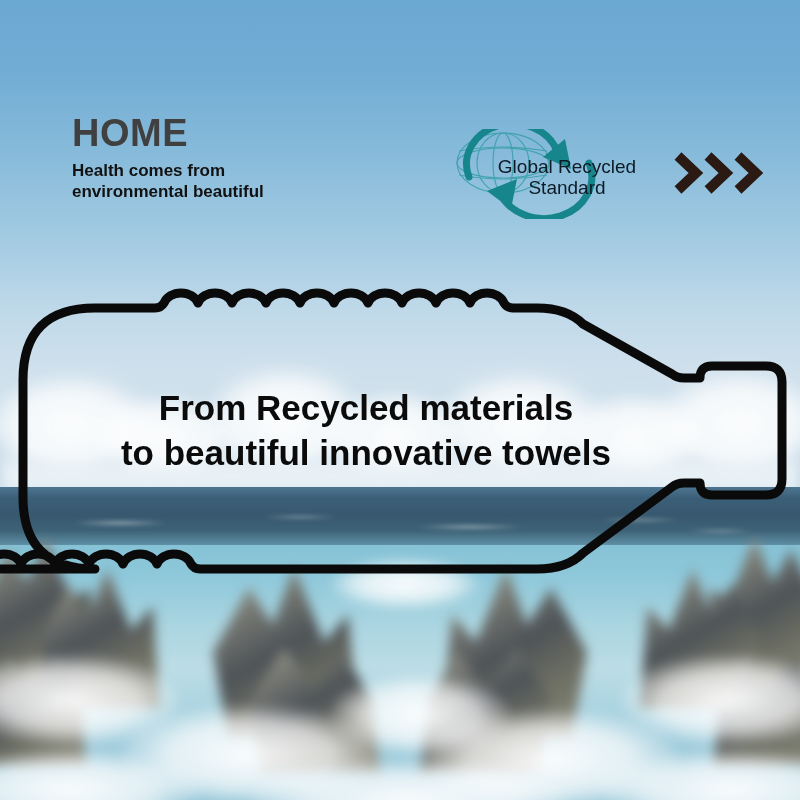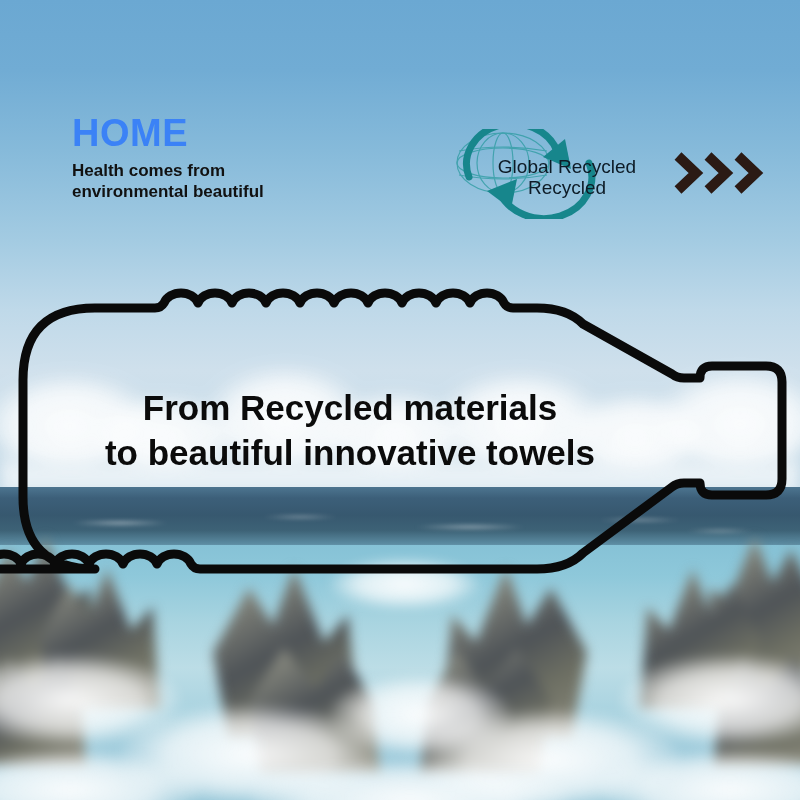--- a/index.html
+++ b/index.html
@@ -93,21 +93,21 @@
     background: radial-gradient(ellipse at 50% 50%, rgba(255,255,255,.95) 0%, rgba(255,255,255,.7) 45%, rgba(255,255,255,0) 75%);
     border-radius: 50%;
   }
 
   
   .header { position: absolute; left: 72px; top: 114px; }
   .home-title {
     font-size: 38px;
     font-weight: 900;
     letter-spacing: .5px;
-    color: #3b82f6;
+    color: #404040;
     line-height: 1;
     margin: 0 0 8px 0;
   }
   .home-sub {
     font-size: 17px;
     font-weight: 700;
     color: #111111;
     line-height: 1.26;
     margin: 0;
     max-width: 380px;
@@ -126,21 +126,21 @@
 
   
   .chevrons { position: absolute; left: 672px; top: 150px; }
 
   
   .bottle { position: absolute; left: 0; top: 280px; }
 
   
   .bottle-copy {
     position: absolute;
-    left: 0; top: 386px; width: 700px;
+    left: 16px; top: 386px; width: 700px;
     text-align: center;
     color: #0b0b0b;
     font-size: 35px;
     font-weight: 800;
     line-height: 1.28;
   }
   .bottle-copy .l2 { display: block; }
 </style>
 </head>
 <body>
@@ -265,21 +265,21 @@
       </g>
 
       <path d="M 22,48 A 46,40 0 0 1 110,22" fill="none" stroke="#17868c" stroke-width="7" stroke-linecap="round"></path>
       <polygon points="118,10 124,40 96,28" fill="#17868c"></polygon>
 
       <path d="M 142,34 A 46,40 0 0 1 52,62" fill="none" stroke="#17868c" stroke-width="7" stroke-linecap="round"></path>
       <polygon points="40,62 70,50 64,80" fill="#17868c"></polygon>
     </svg>
     <div class="grs-text">
       <span>Global Recycled</span><br>
-      <span>Recycled</span>
+      <span>Standard</span>
     </div>
   </div>
 
   <svg class="chevrons" width="92" height="46" viewBox="0 0 92 46">
     <g fill="none" stroke="#2b1a14" stroke-width="10" stroke-linecap="butt" stroke-linejoin="miter">
       <polyline points="6,6 24,23 6,40"></polyline>
       <polyline points="36,6 54,23 36,40"></polyline>
       <polyline points="66,6 84,23 66,40"></polyline>
     </g>
   </svg>

